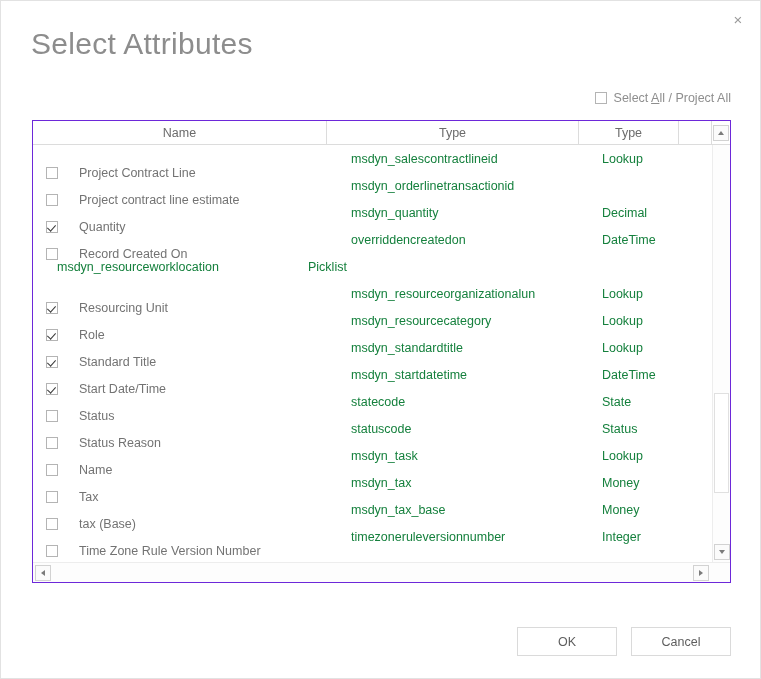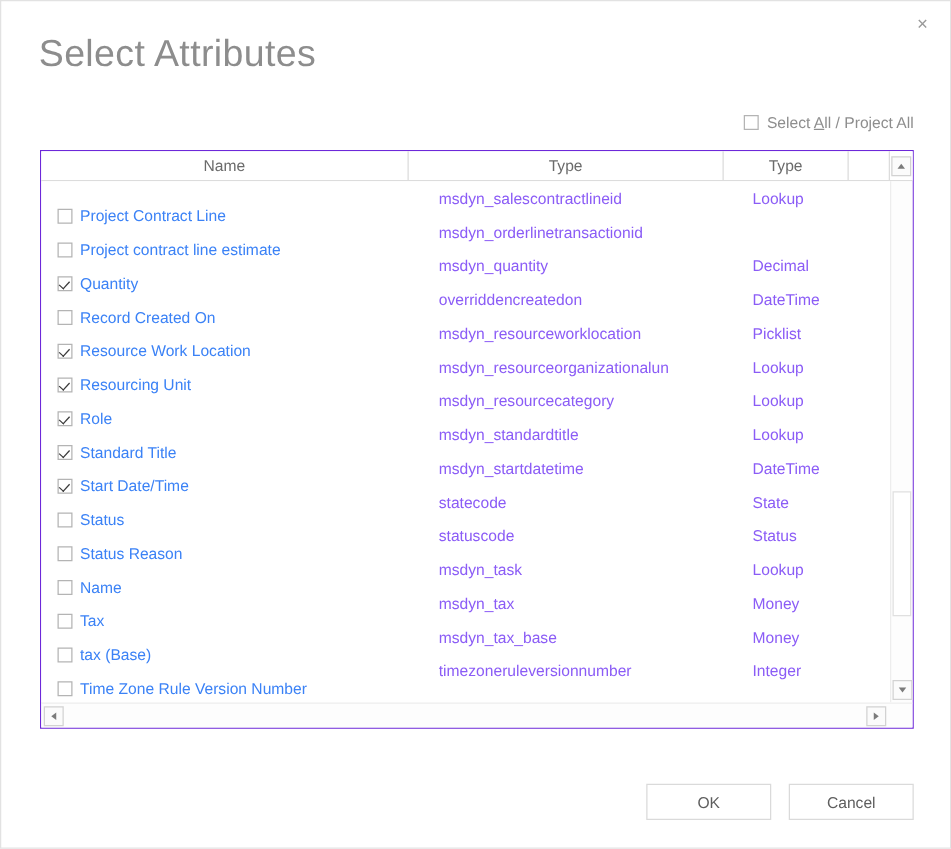--- a/index.html
+++ b/index.html
@@ -195,32 +195,32 @@
   }
   .row {
     display: flex;
     align-items: center;
     height: 27px;
     box-sizing: border-box;
   }
   .cell {
     box-sizing: border-box;
     font-size: 12.5px;
-    color: #8b5cf6;
+    color: #15803d;
     white-space: nowrap;
     overflow: hidden;
     display: flex;
     align-items: center;
     height: 100%;
   }
   .cell.c-name {
     width: 294px;
     padding-left: 13px;
-    gap: 6px;
-    color: #3b82f6;
+    gap: 21px;
+    color: #737373;
     margin-top: 28px;
   }
   .cell.c-name .cbox { cursor: pointer; }
   .cell.c-logical { width: 252px; padding-left: 24px; }
   .cell.c-type { width: 100px; padding-left: 23px; }
 
   
   .vscroll {
     width: 18px;
     height: 417px;
@@ -357,24 +357,20 @@
           </div>
           <div class="row">
             <div class="cell c-name">
               <span class="cbox"></span>
               <span>Record Created On</span>
             </div>
             <div class="cell c-logical">overriddencreatedon</div>
             <div class="cell c-type">DateTime</div>
           </div>
           <div class="row">
-            <div class="cell c-name">
-              <span class="cbox checked"></span>
-              <span>Resource Work Location</span>
-            </div>
             <div class="cell c-logical">msdyn_resourceworklocation</div>
             <div class="cell c-type">Picklist</div>
           </div>
           <div class="row">
             <div class="cell c-name">
               <span class="cbox checked"></span>
               <span>Resourcing Unit</span>
             </div>
             <div class="cell c-logical">msdyn_resourceorganizationalun</div>
             <div class="cell c-type">Lookup</div>

